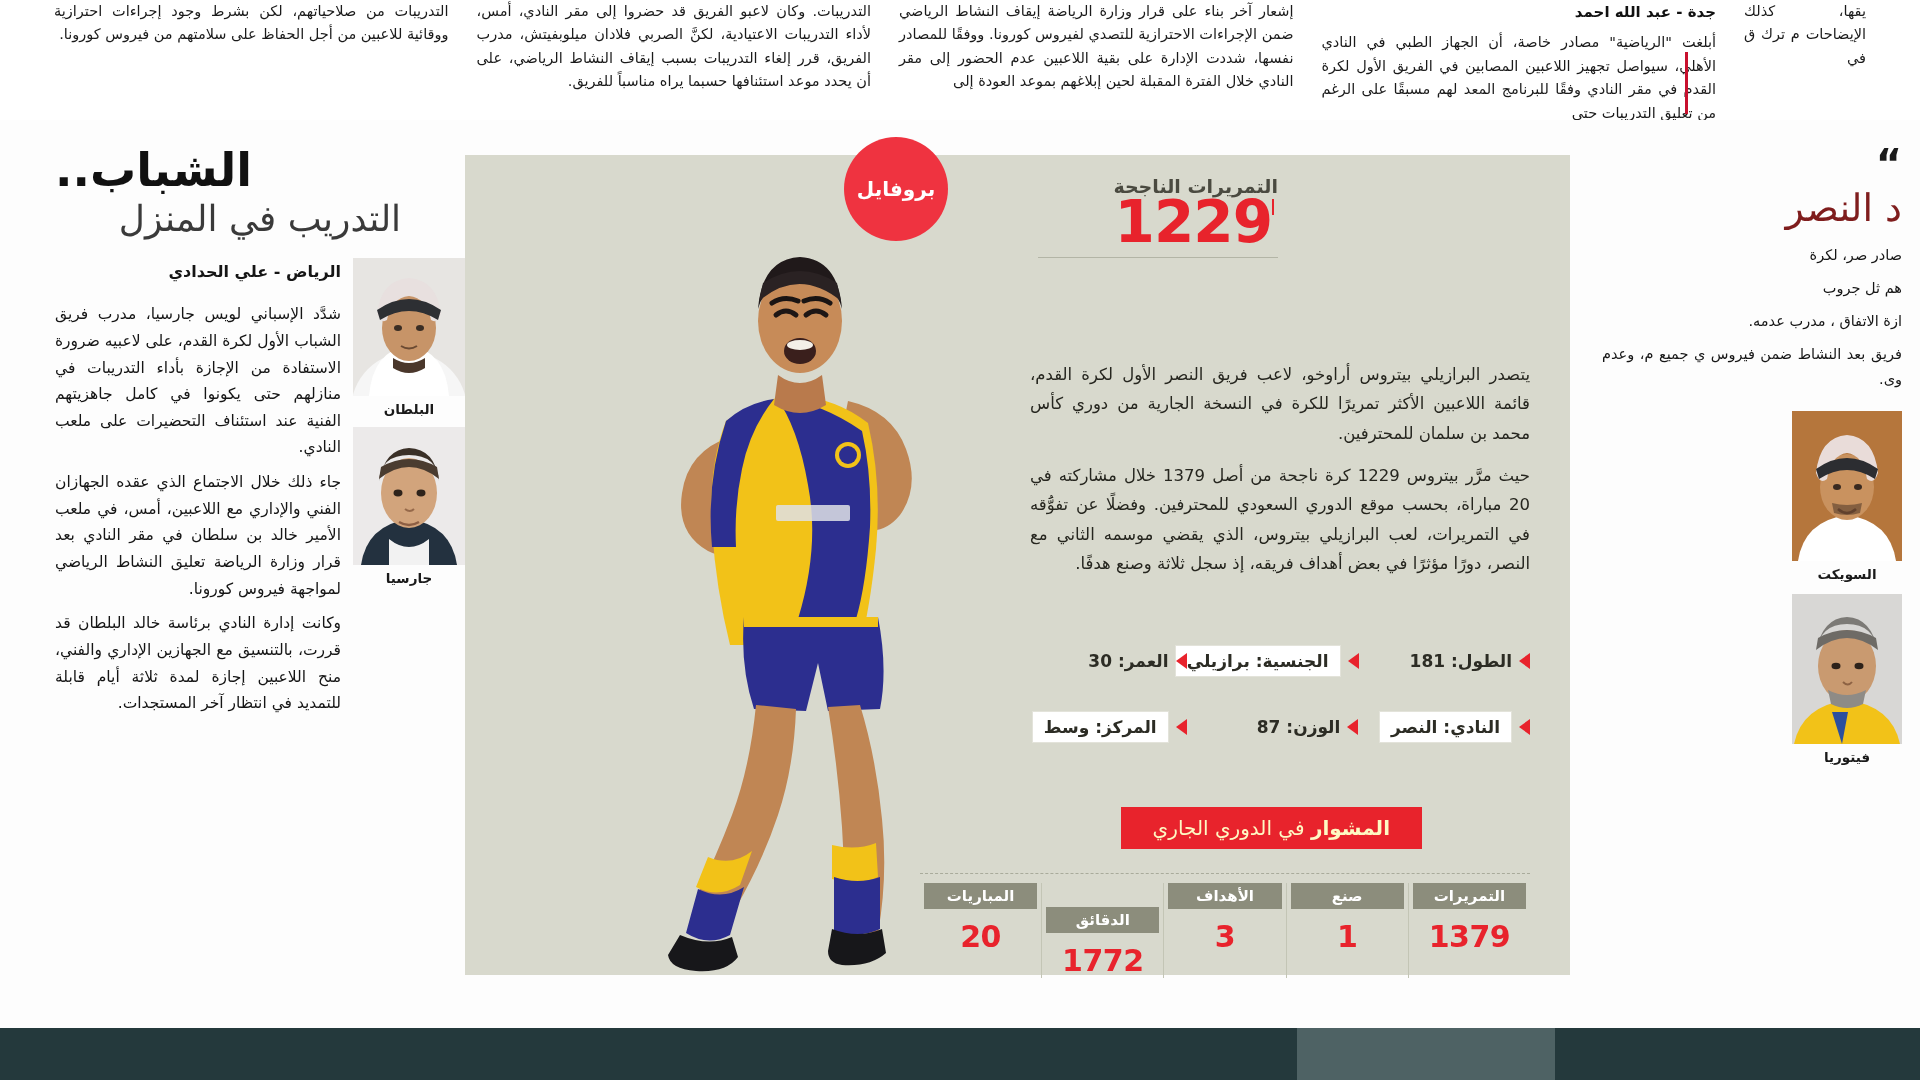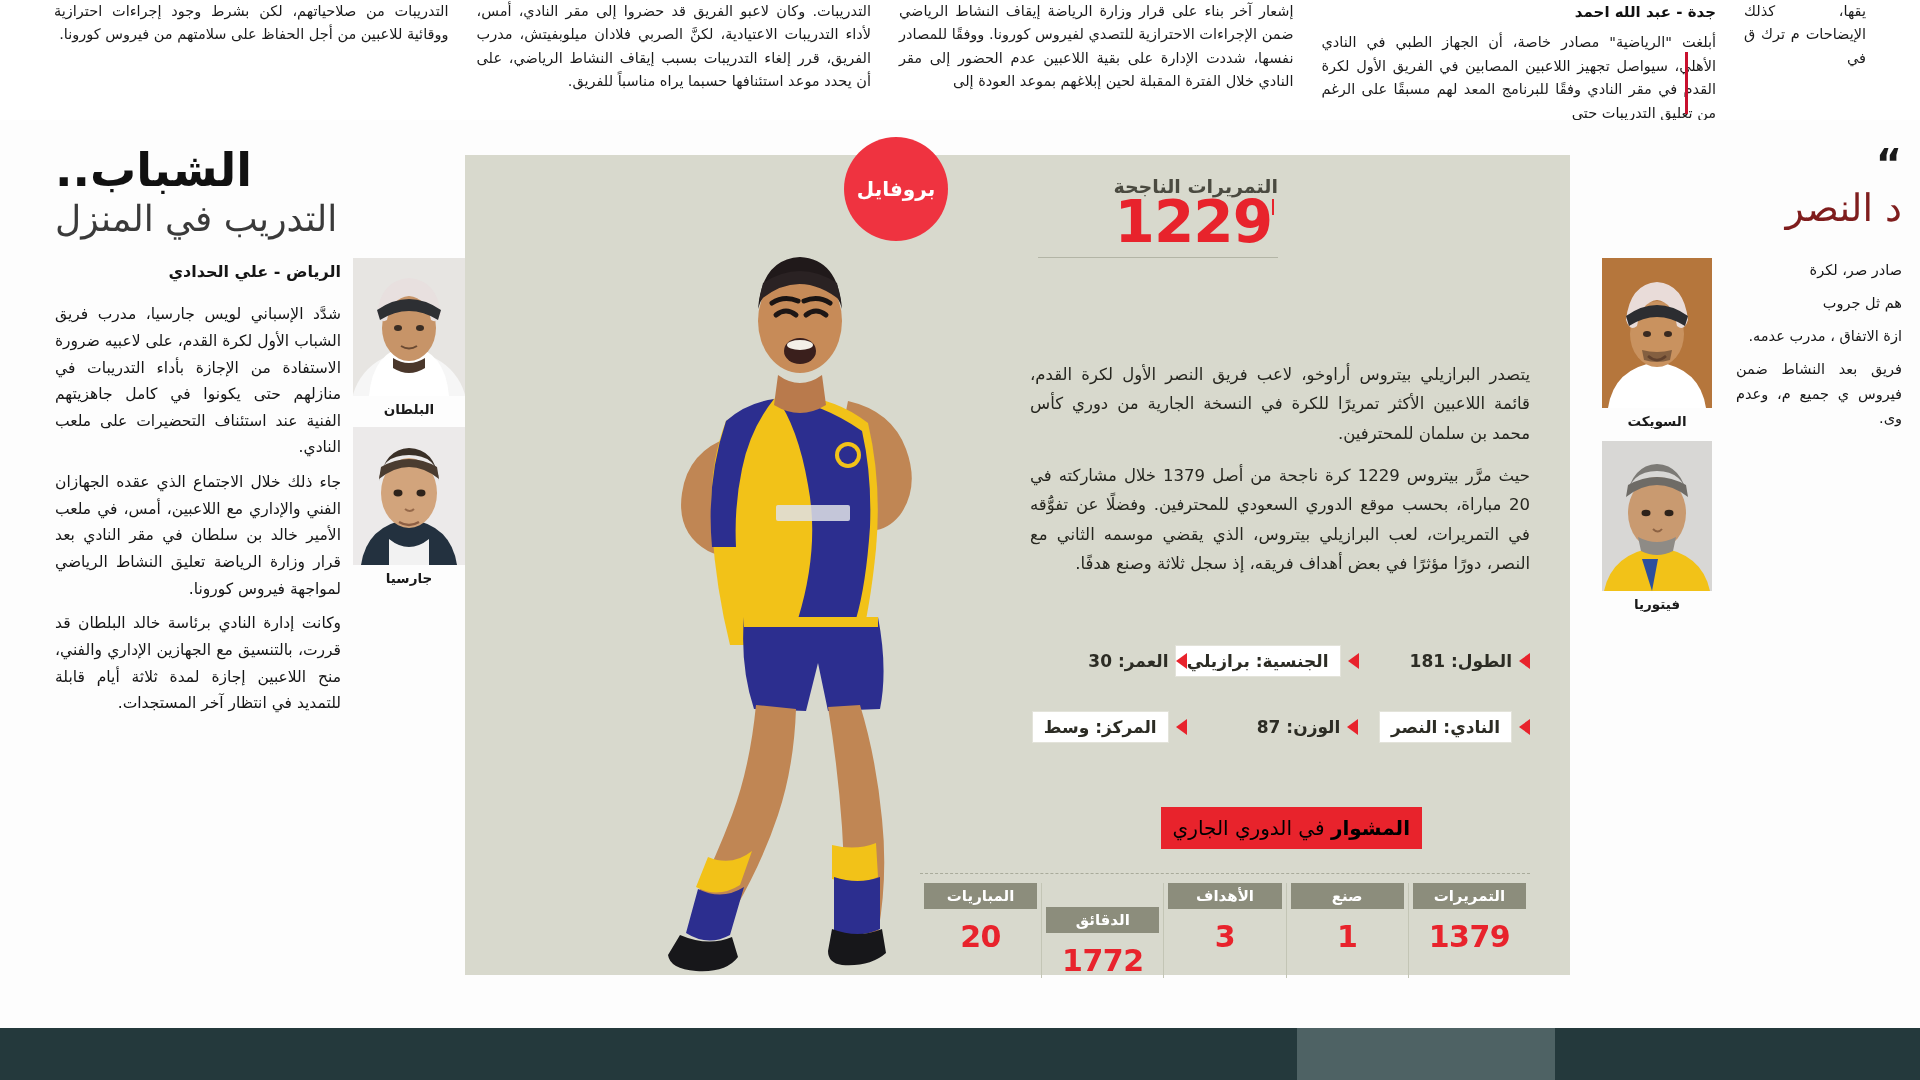--- a/index.html
+++ b/index.html
@@ -61,21 +61,21 @@
   .left-head-main {
     text-align: left;
     font-size: 46px;
     font-weight: bold;
     color: #111;
     letter-spacing: -1px;
     line-height: 1.05;
     direction: rtl;
   }
   .left-head-sub {
-    text-align: left;
+    text-align: center;
     font-size: 36px;
     font-weight: 300;
     color: #3a3a3a;
     line-height: 1.15;
     margin-top: 4px;
     direction: rtl;
   }
   .left-body-wrap {
     display: flex;
     flex-direction: row-reverse;
@@ -272,22 +272,22 @@
     background: #ffffff;
     padding: 5px 11px;
     border: 1px solid #e3e3da;
   }
 
   
   .ribbon {
     position: absolute;
     top: 652px; right: 148px;
     background: #e8232c;
-    color: #000000;
-    padding: 9px 12px;
+    color: #fef9c3;
+    padding: 9px 32px;
     font-size: 20px;
     direction: rtl;
     z-index: 4;
   }
   .ribbon b { font-weight: bold; }
   .ribbon span { font-weight: normal; }
 
   
   .stats {
     position: absolute;
@@ -349,23 +349,23 @@
     font-weight: 300;
     color: #7f1d1d;
     line-height: 1.1;
     direction: rtl;
     margin-top: 12px;
     white-space: nowrap;
     overflow: hidden;
   }
   .right-body-wrap {
     display: flex;
-    flex-direction: row;
-    gap: 24px;
-    margin-top: 28px;
+    flex-direction: column;
+    gap: 12px;
+    margin-top: 13px;
   }
   .right-photos {
     flex: 0 0 110px;
     display: flex;
     flex-direction: column;
     gap: 12px;
   }
   .right-photos .photo-frame { width: 110px; height: 150px; }
   .right-photos .photo-box { width: 110px; }
   .right-text {

